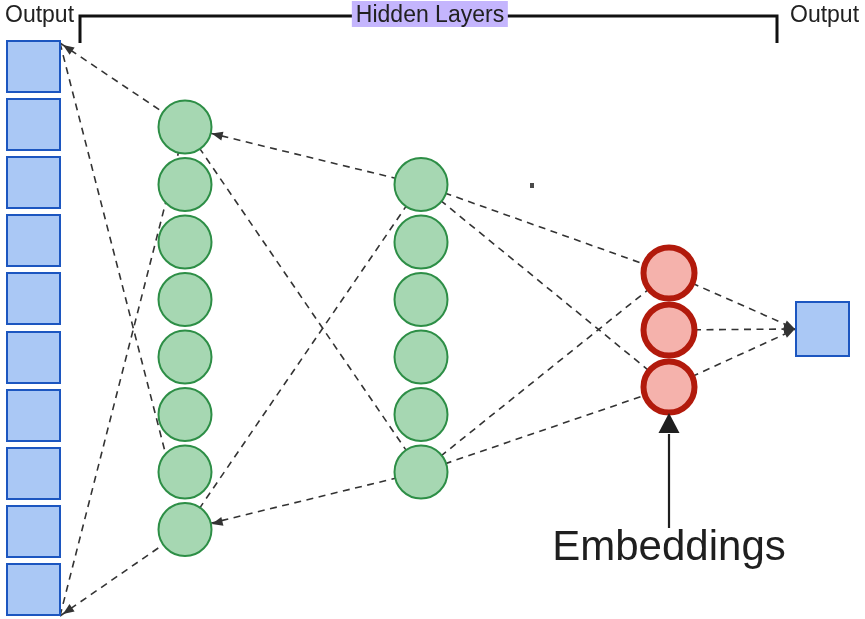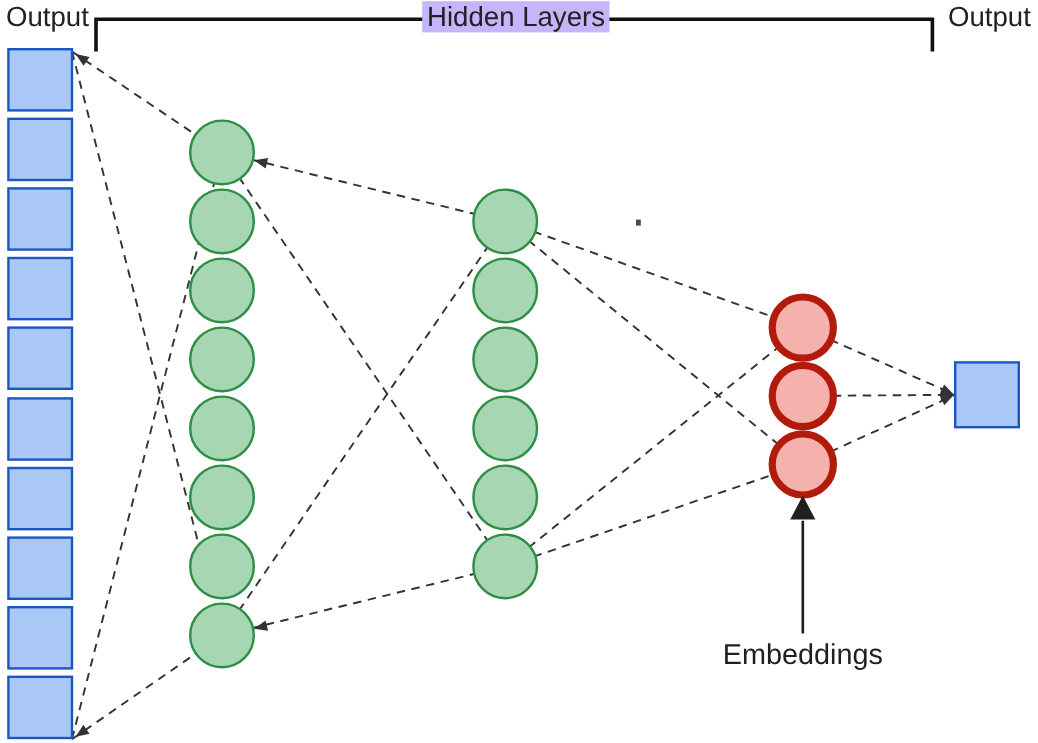--- a/index.html
+++ b/index.html
@@ -12,21 +12,21 @@
     position:absolute;color:#212121;font-size:23px;line-height:26px;white-space:nowrap;
   }
   .lbl-input{left:5px;top:1px;}
   .lbl-hidden{
     left:430px;top:1px;transform:translateX(-50%);
     background:#c4b5fd;padding:0 4px;
   }
   .lbl-output{left:790px;top:1px;}
   .lbl-embeddings{
     left:669px;top:528px;transform:translateX(-50%);
-    font-size:24px;line-height:36px;color:#1f1f1f;
+    font-size:42px;line-height:36px;color:#1f1f1f;
   }
 </style>
 </head>
 <body>
 
 <div id="stage">
   <svg id="net-svg" width="865" height="619" viewBox="0 0 865 619">
       <line x1="60" y1="43" x2="185" y2="127" stroke="#333333" stroke-width="1.6" stroke-dasharray="7 5.5"></line>
       <line x1="60" y1="43" x2="185" y2="529.5" stroke="#333333" stroke-width="1.6" stroke-dasharray="7 5.5"></line>
       <line x1="60" y1="616" x2="185" y2="127" stroke="#333333" stroke-width="1.6" stroke-dasharray="7 5.5"></line>

